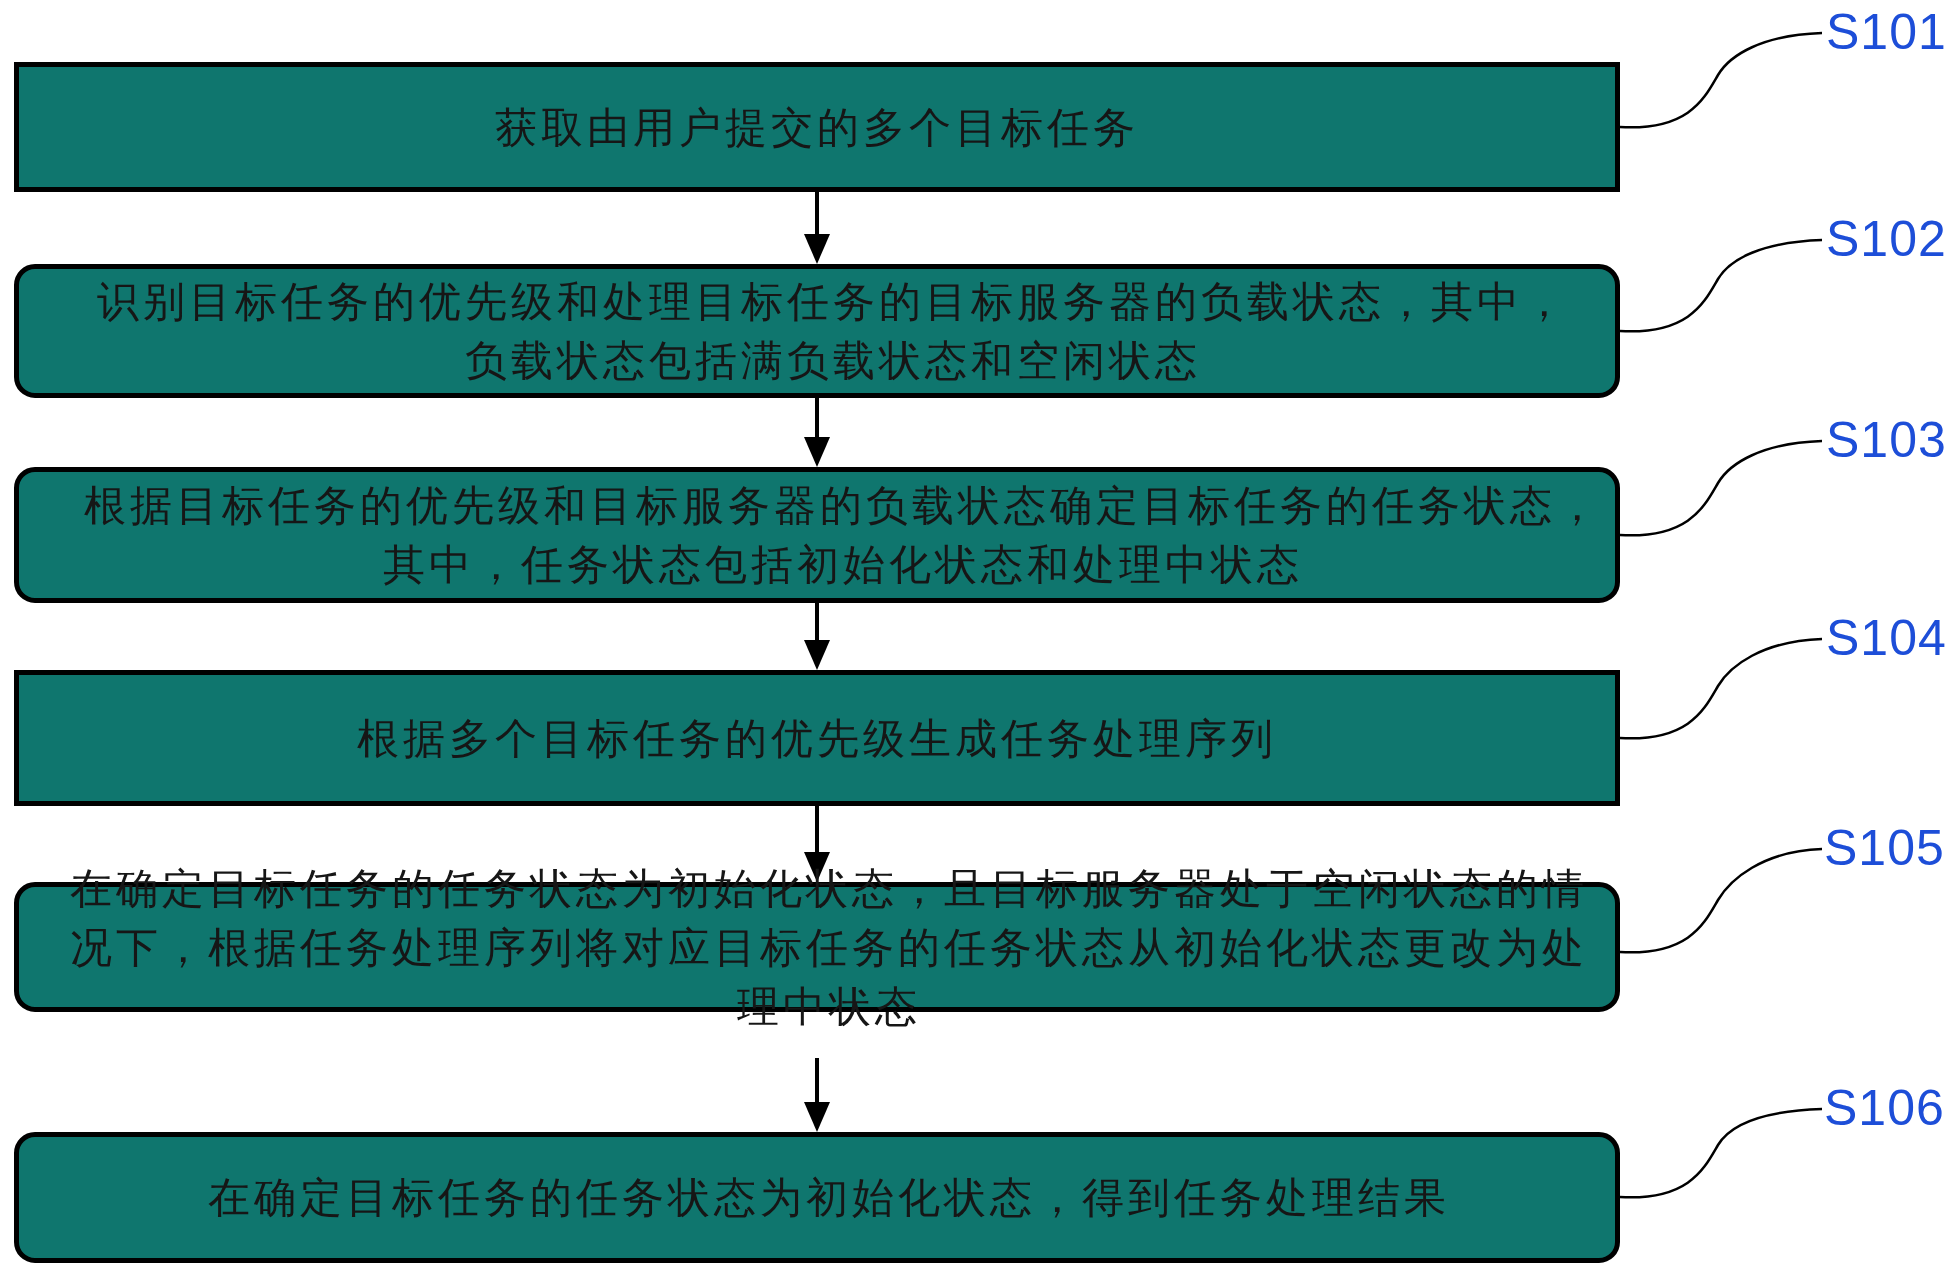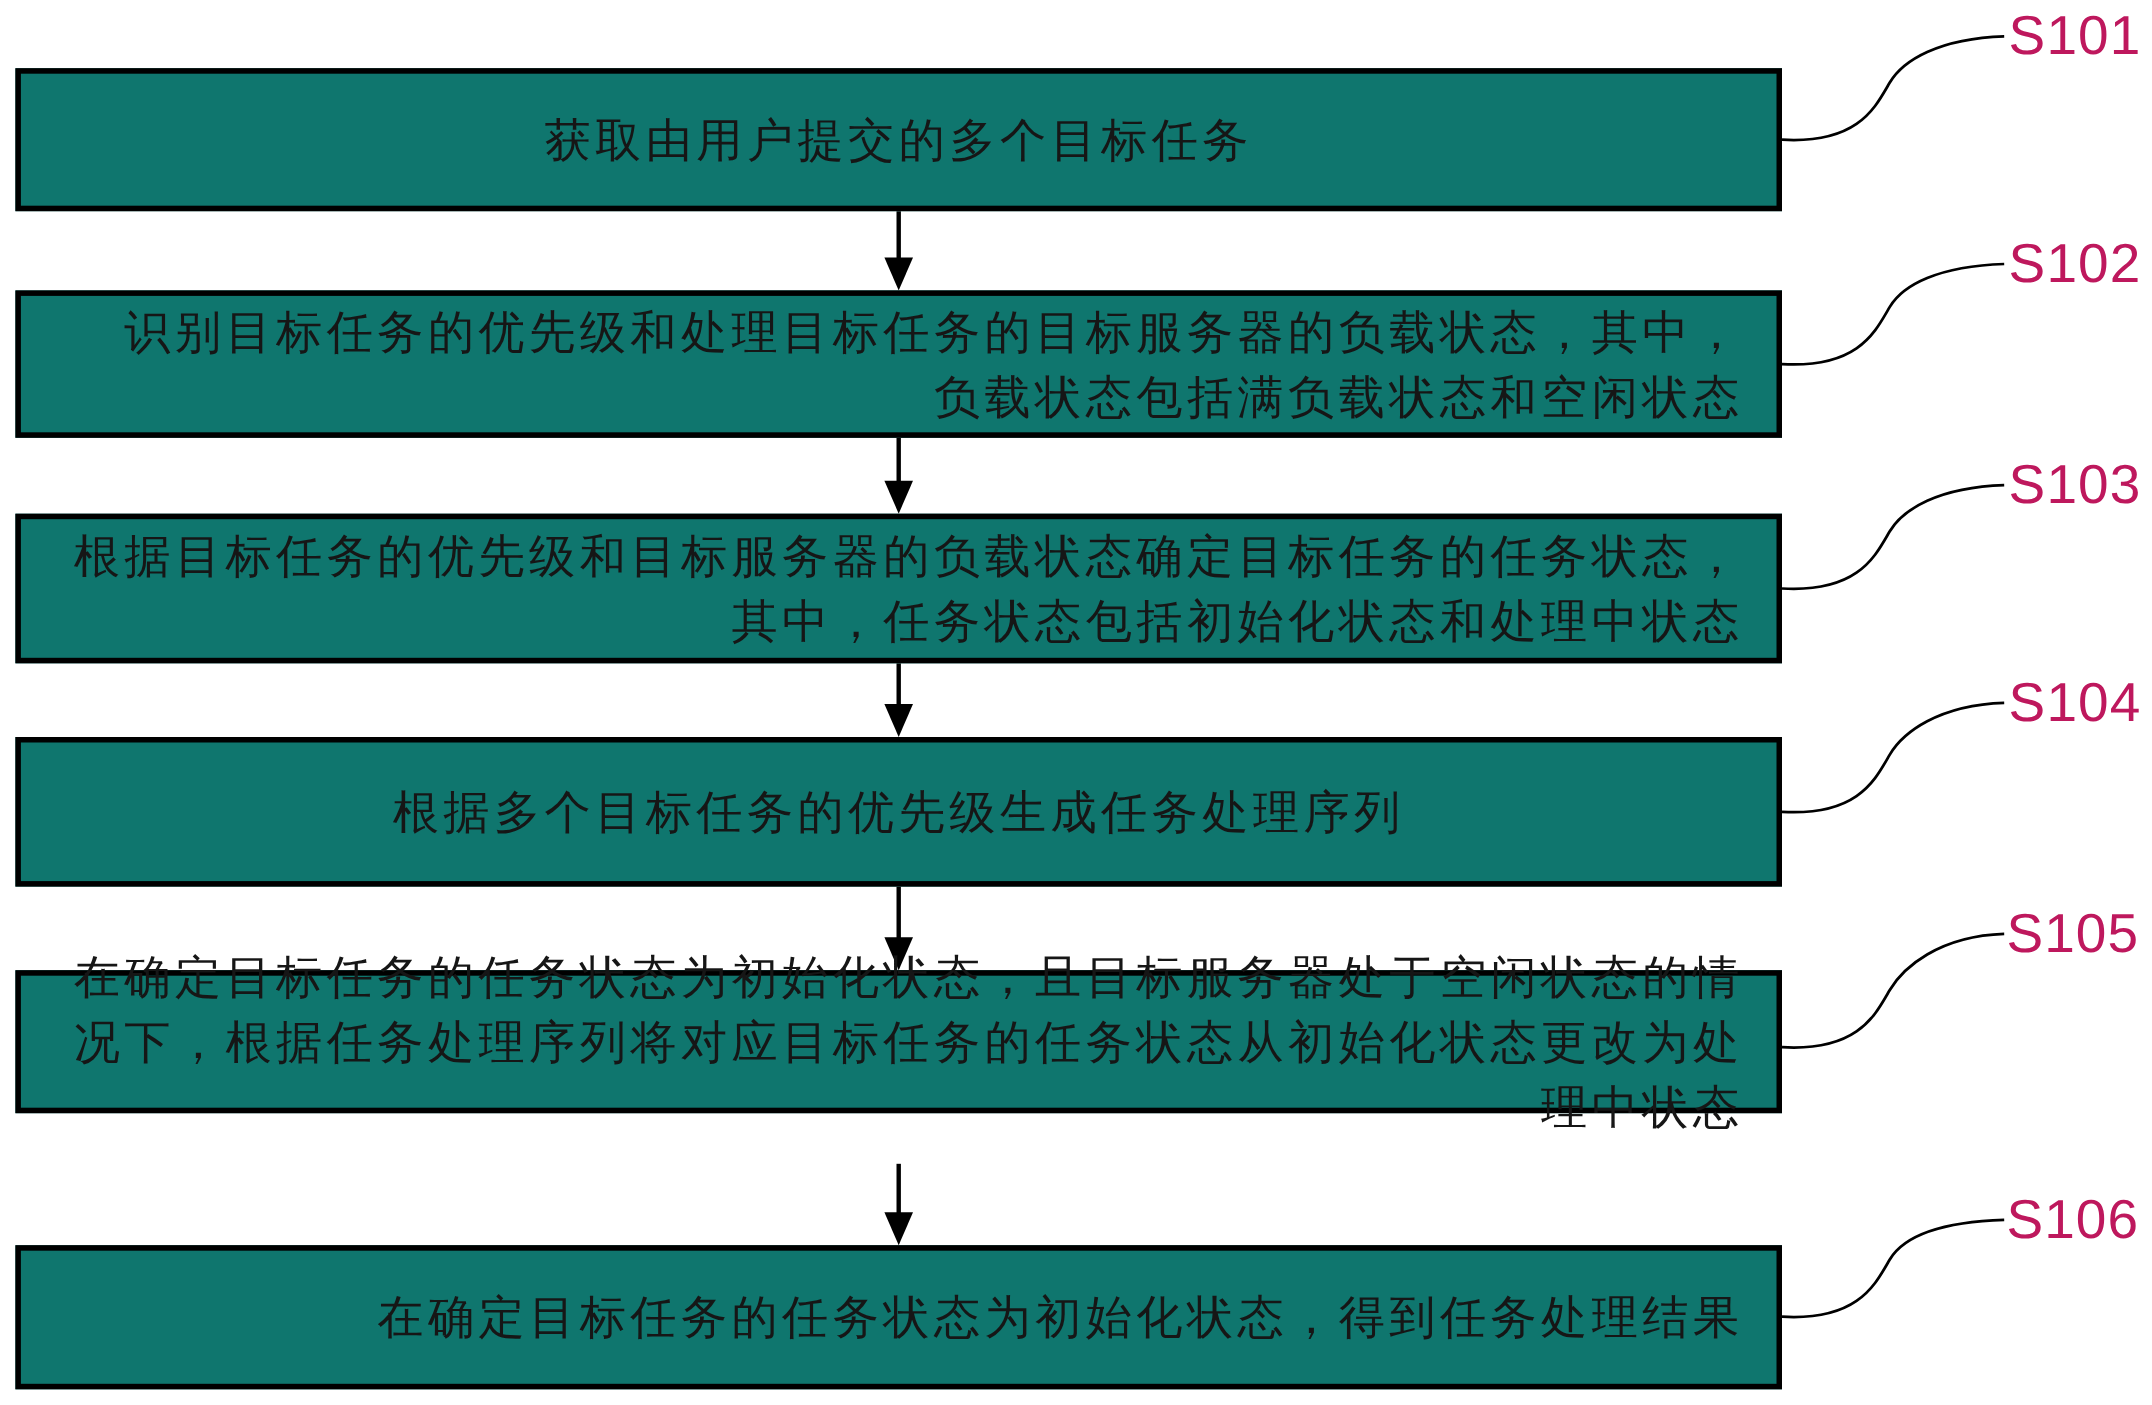--- a/index.html
+++ b/index.html
@@ -35,35 +35,36 @@
     justify-content: center;
   }
   .box .line {
     font-size: 42px;
     line-height: 59px;
     letter-spacing: 4px;
     color: #161616;
     white-space: nowrap;
   }
   .box.align-left {
-    align-items: flex-end;
+    align-items: center;
+    border-radius: 21px;
   }
   .box.align-center {
     align-items: center;
   }
   .box.pad-a { padding-left: 62px; padding-right: 30px; }
   .box.pad-b { padding-left: 82px; padding-right: 30px; }
   .box.pad-c { padding-left: 54px; padding-right: 30px; }
   .step-label {
     position: absolute;
     font-family: "Liberation Sans", sans-serif;
     font-size: 50px;
     line-height: 52px;
     letter-spacing: 1px;
-    color: #be185d;
+    color: #1d4ed8;
     white-space: nowrap;
   }
 </style>
 </head>
 <body>
 
 <div class="canvas">
 
   <svg class="connector-layer" width="1956" height="1277" viewBox="0 0 1956 1277" xmlns="http://www.w3.org/2000/svg">
 

